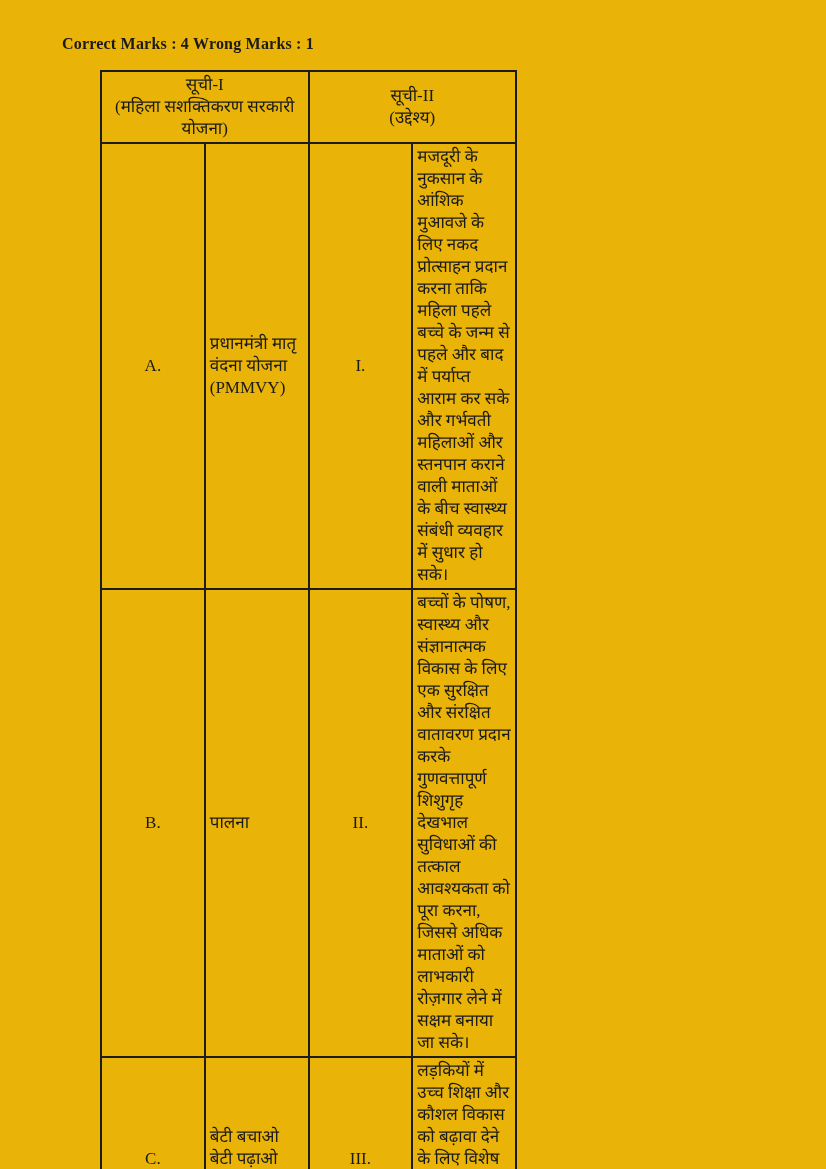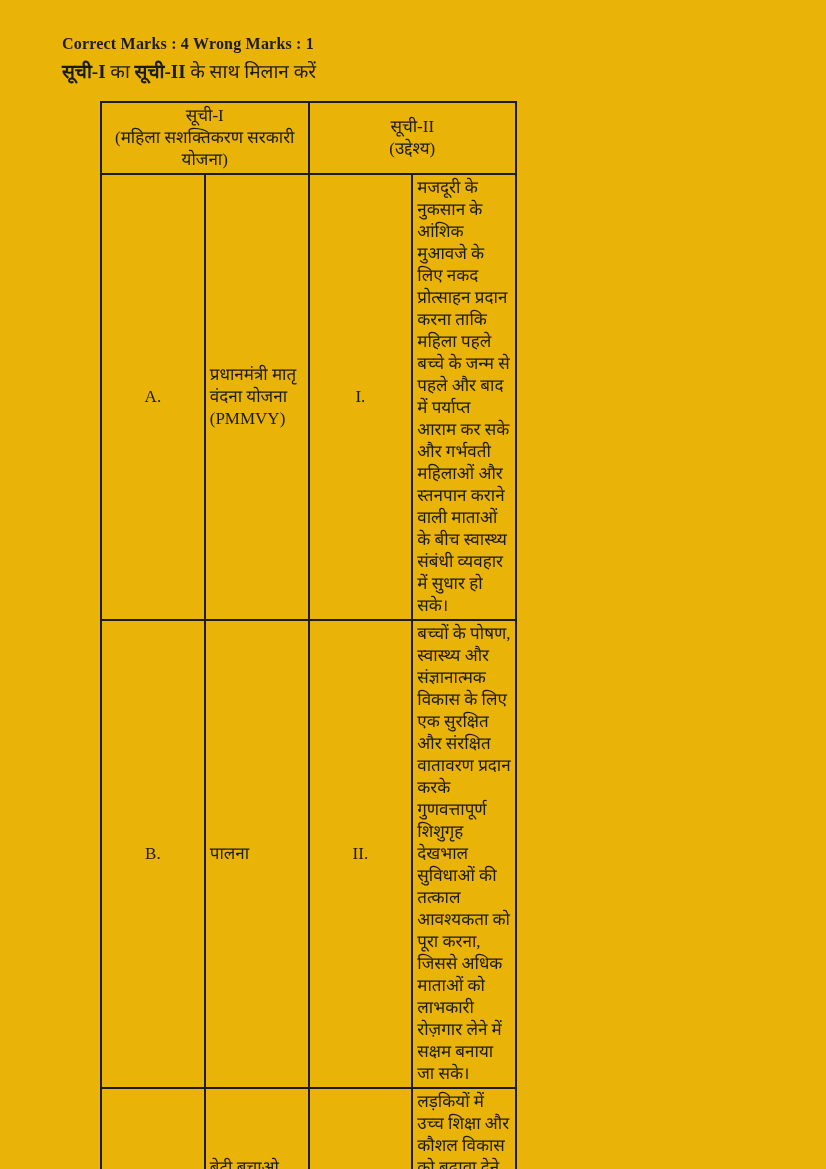--- a/index.html
+++ b/index.html
@@ -87,21 +87,20 @@
   tr.row-c { height: 99px; }
 </style>
 </head>
 <body>
 
 <div class="page">
   <div class="content">
 
     <div class="marks-line">Correct Marks : 4 Wrong Marks : 1</div>
 
-    <div class="instruction-line"><span class="b">सूची-I</span><span> का </span><span class="b">सूची-II</span><span> के साथ मिलान करें</span></div>
 
     <table class="match-table">
       <tbody>
           <tr>
         <th class="list-head" colspan="2">
           <span>सूची-I</span><br>
           <span>(महिला सशक्तिकरण सरकारी योजना)</span>
         </th>
         <th class="list-head mid-divider" colspan="2">
           <span>सूची-II</span><br>

